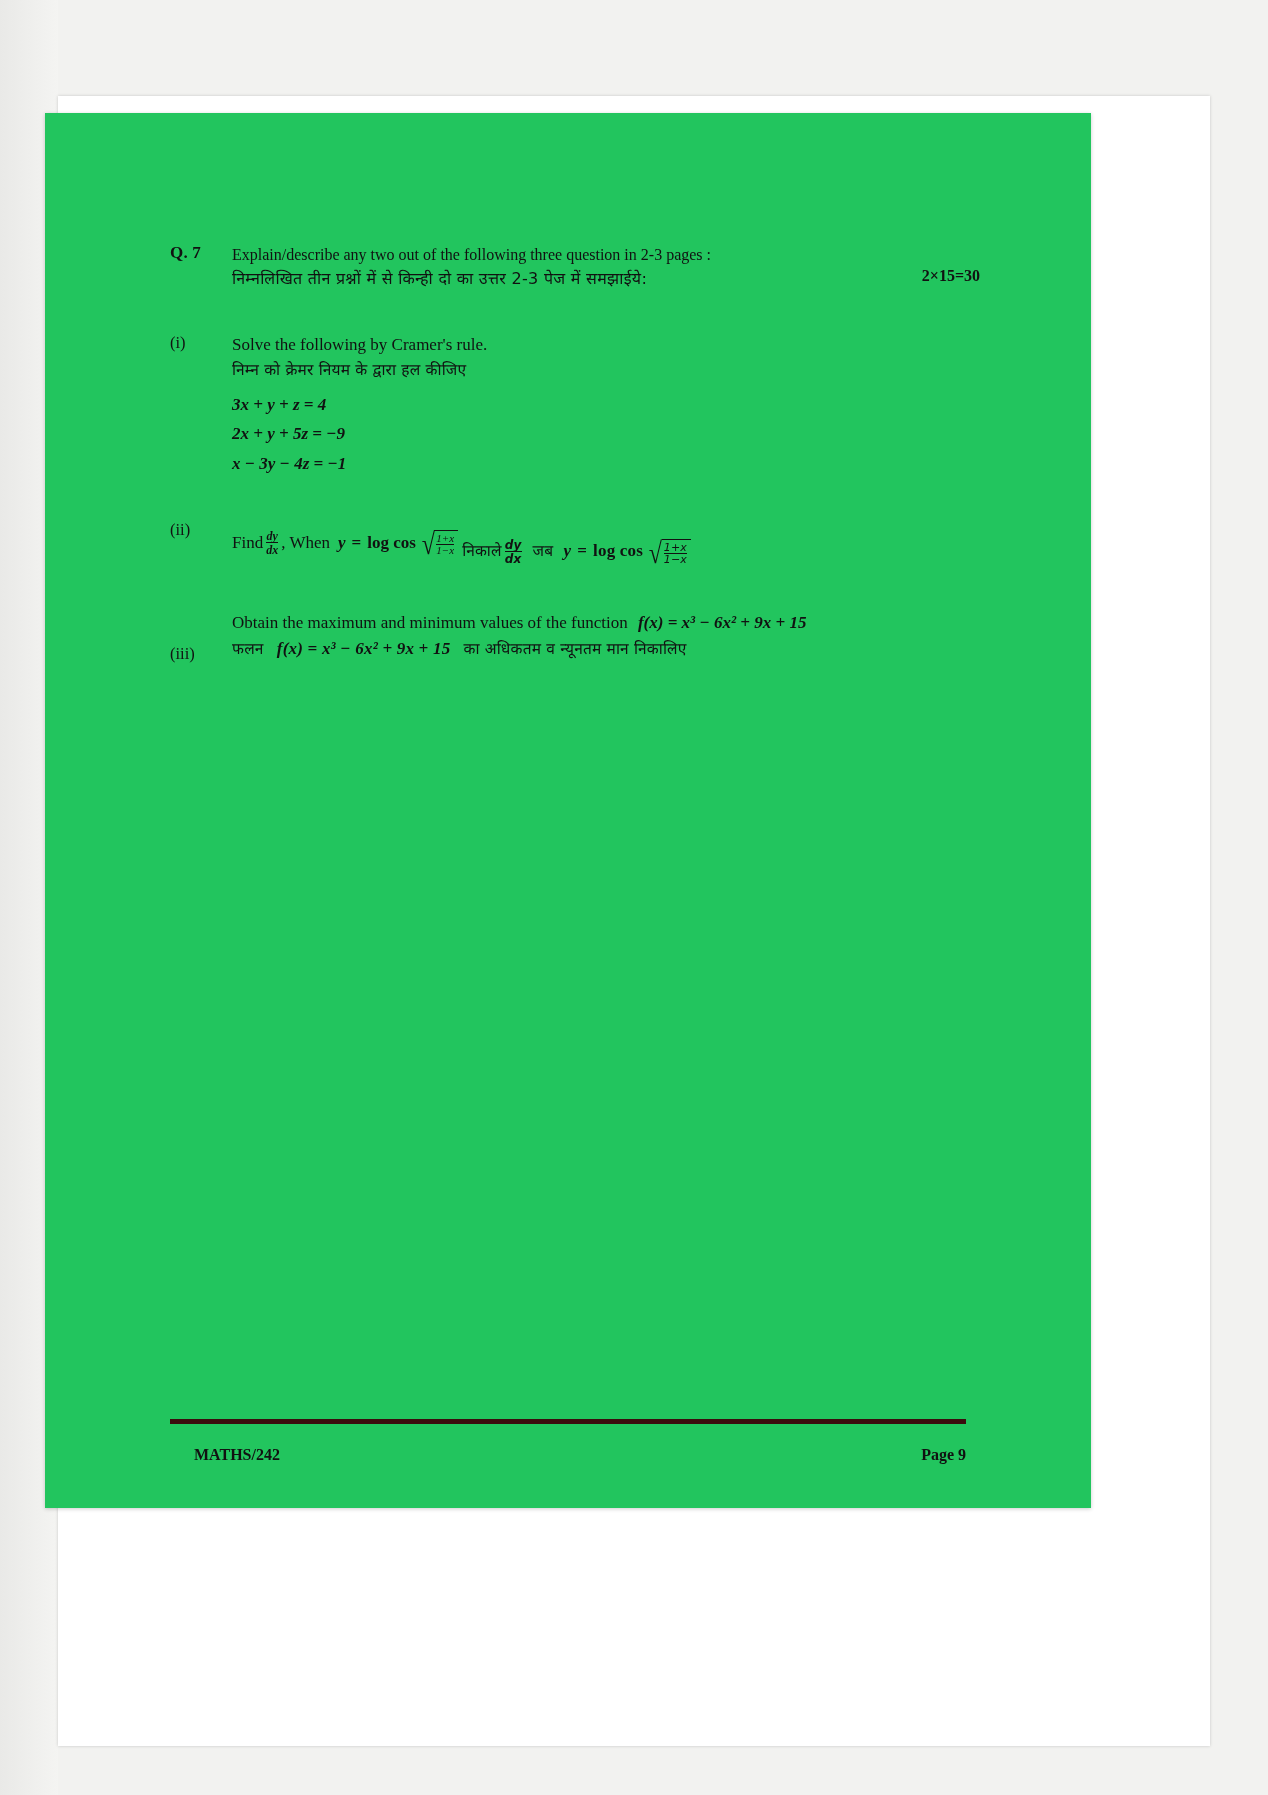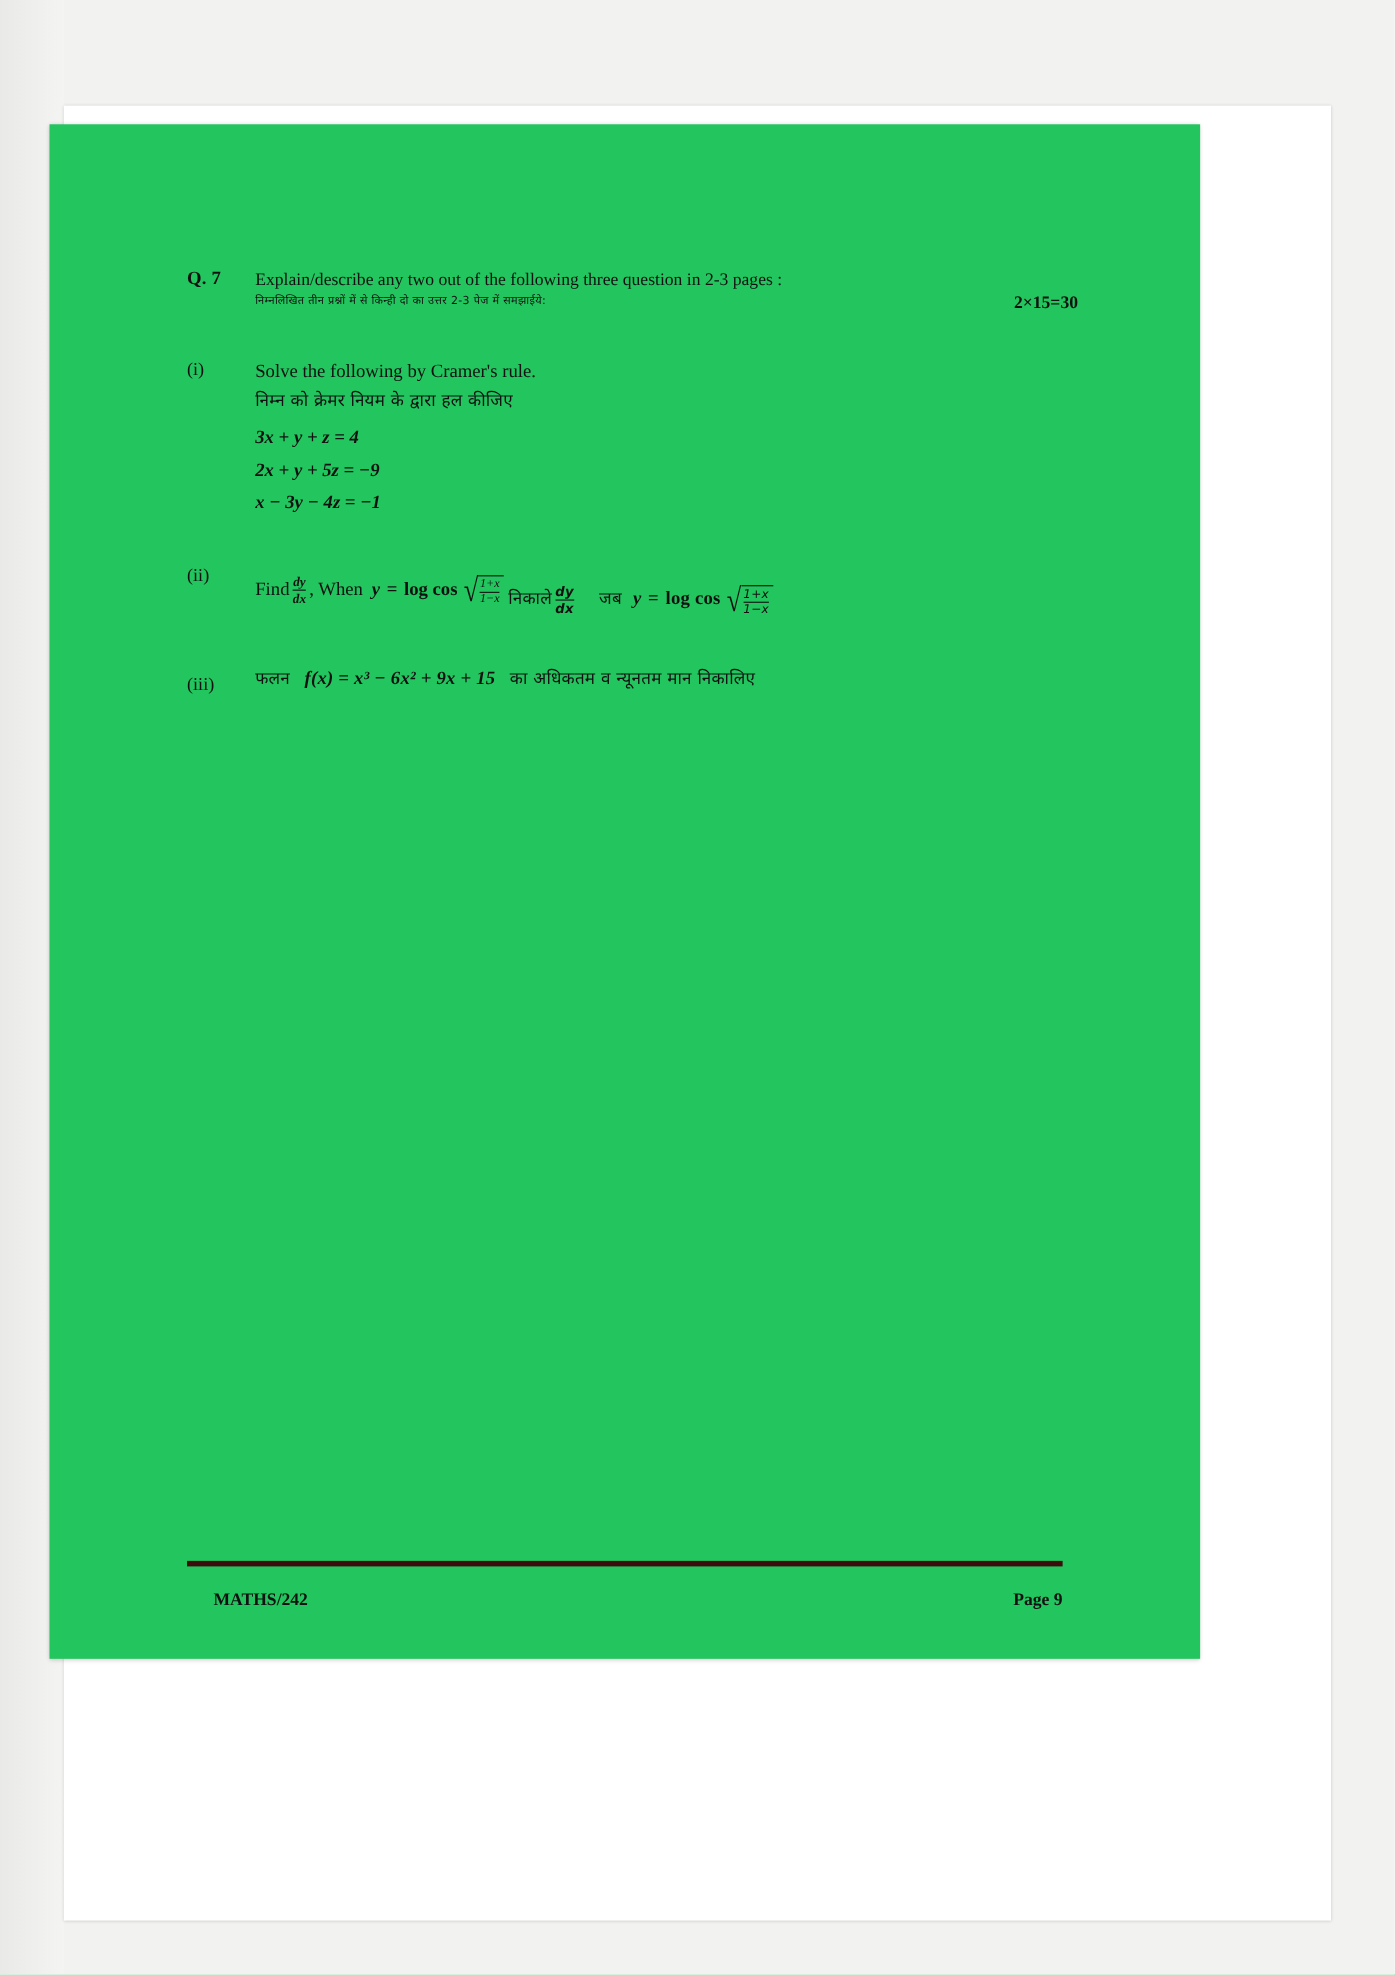--- a/index.html
+++ b/index.html
@@ -64,21 +64,21 @@
     align-items: flex-start;
   }
   .q-eng {
     font-size: 16px;
     font-weight: normal;
     color: #111;
     line-height: 1.45;
   }
   .q-hin {
     font-family: "DejaVu Sans", sans-serif;
-    font-size: 10px;
+    font-size: 16px;
     color: #111;
     line-height: 1.6;
     letter-spacing: 0.3px;
   }
   .q-marks {
     font-weight: bold;
     font-size: 16px;
     color: #111;
     white-space: nowrap;
     padding-left: 22px;
@@ -262,41 +262,45 @@
               </span>
             </span>
           </div>
 
           <div class="line-hin mrow" style="margin-top:18px">
             <span>निकाले</span>
             <span class="frac">
               <span>dy</span>
               <span class="den">dx</span>
             </span>
-            <span style="margin-left:20px">जब</span>
+            <span style="margin-left:8px">जब</span>
             <span class="italic bold" style="margin-left:10px;font-family:'Liberation Serif',serif;font-size:17px">y</span>
             <span class="bold" style="margin:0 6px;font-family:'Liberation Serif',serif;font-size:17px">=</span>
             <span class="bold" style="font-family:'Liberation Serif',serif;font-size:17px">log cos</span>
             <span class="sqrt">
               <span class="sqrt-sign">√</span>
               <span class="sqrt-body">
                 <span class="frac-sm">
                   <span>1+x</span>
                   <span class="den">1−x</span>
                 </span>
               </span>
             </span>
           </div>
 
         </div>
       </div>
 
       <div class="part" style="margin-top:44px;align-items:flex-end;">
         <div class="part-num wide">(iii)</div>
         <div class="part-body">
+          <div class="line-eng">
+            <span>Obtain the maximum and minimum values of the function</span>
+            <span class="italic bold" style="margin-left:6px">f(x) = x³ − 6x² + 9x + 15</span>
+          </div>
           <div class="line-hin">
             <span>फलन</span>
             <span class="italic bold" style="font-family:'Liberation Serif',serif;font-size:17px;margin:0 8px">f(x) = x³ − 6x² + 9x + 15</span>
             <span>का अधिकतम व न्यूनतम मान निकालिए</span>
           </div>
         </div>
       </div>
 
     </div>
 

